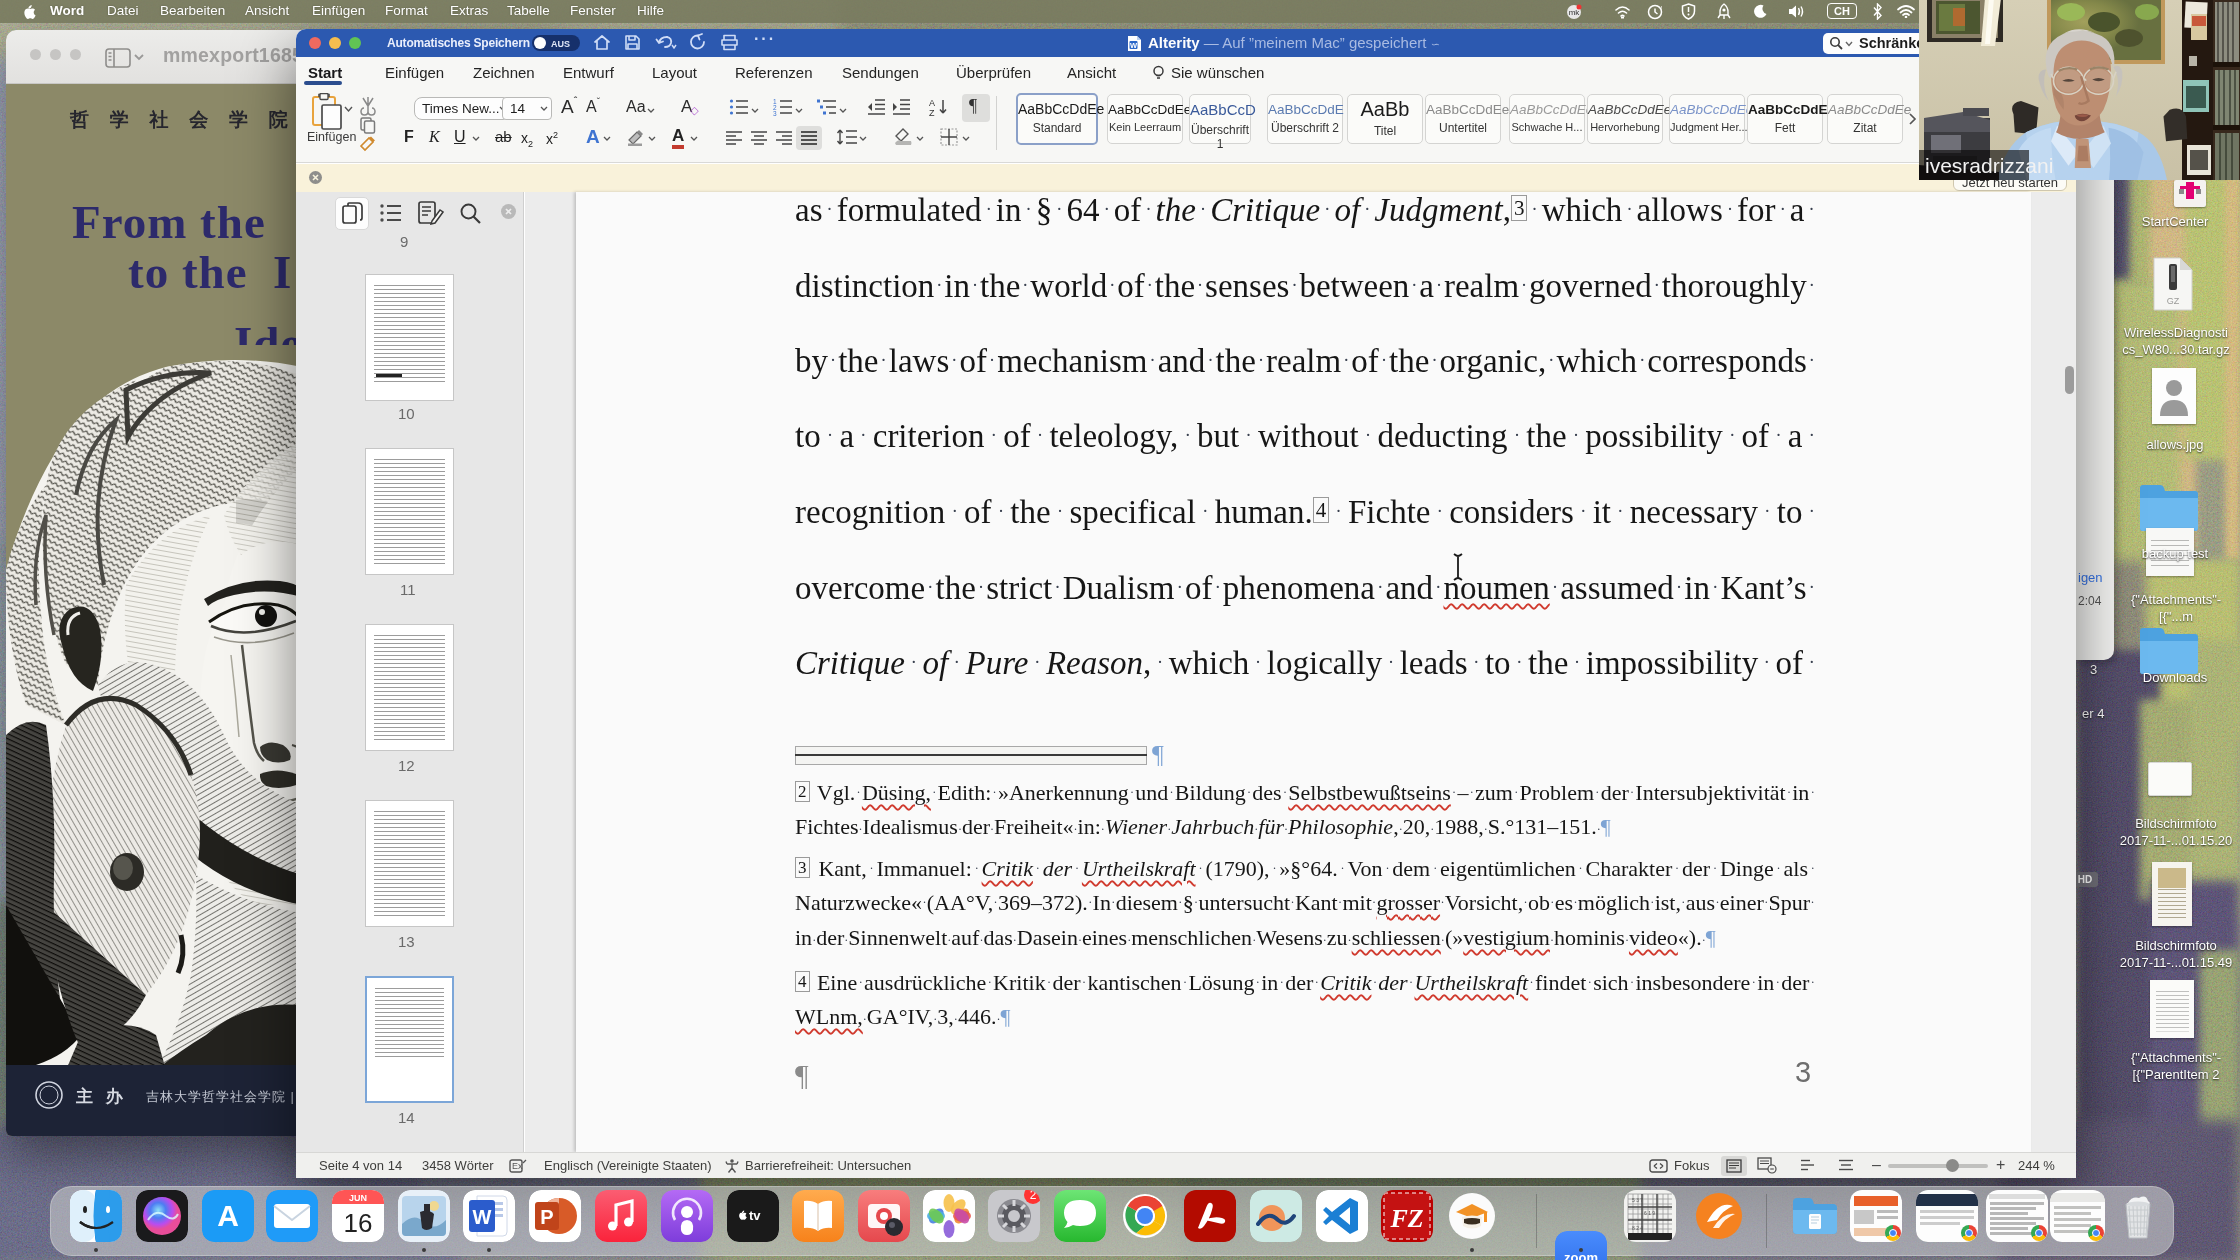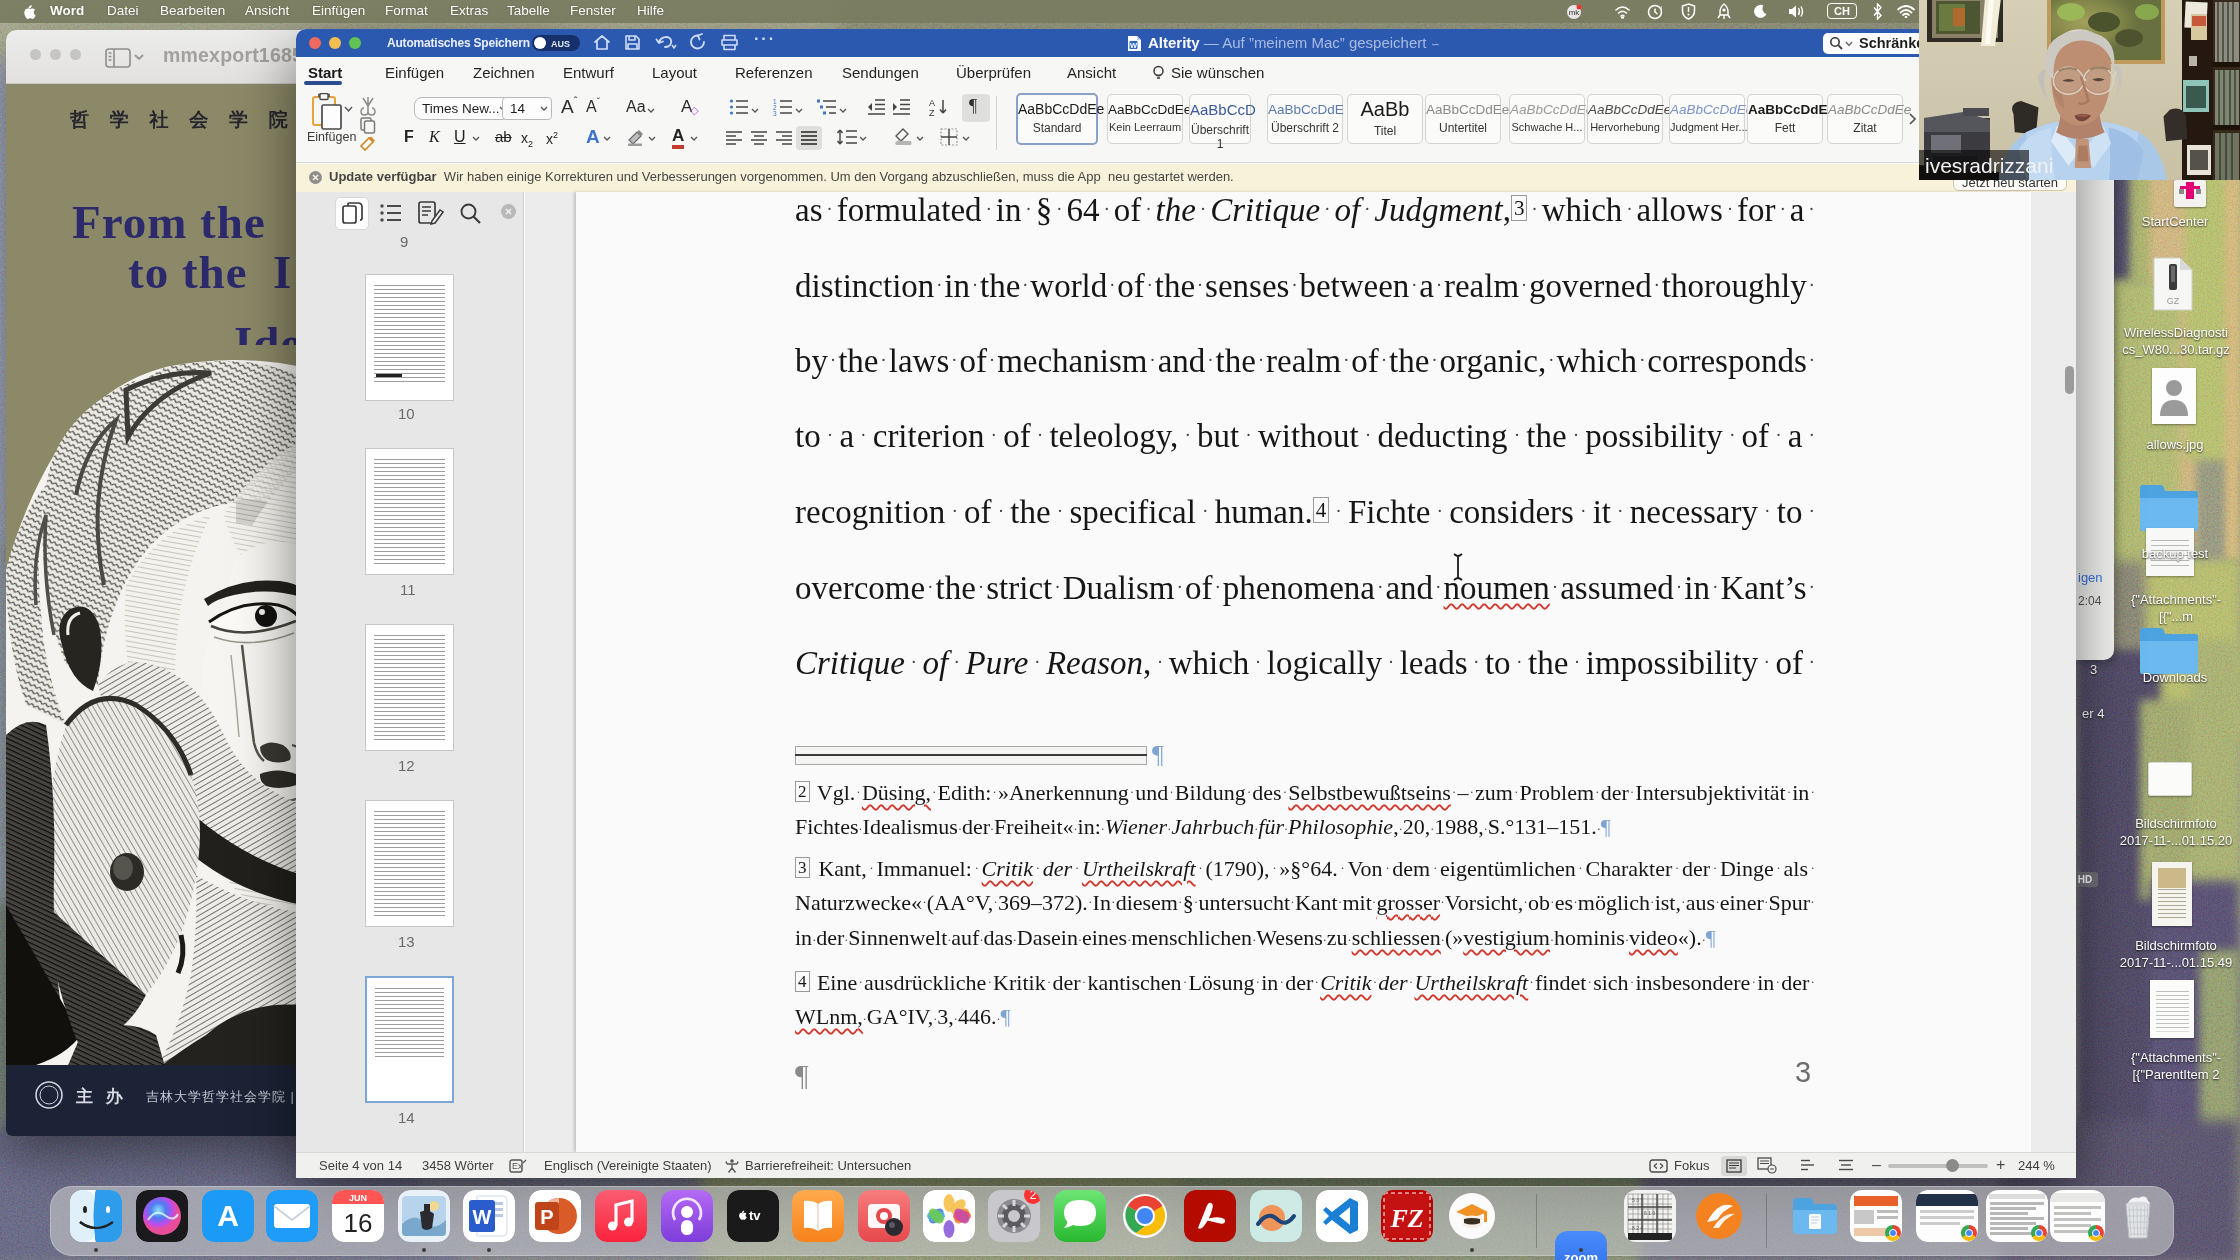--- a/index.html
+++ b/index.html
@@ -563,21 +563,20 @@
     <svg class="abs" style="left:1612px;top:24px;" width="9" height="14" viewBox="0 0 9 14">
         <path d="M2 2 L7 7 L2 12" fill="none" stroke="#555" stroke-width="1.7"></path>
       </svg>
   </div>
 
   <div id="update">
     <div class="abs" style="left:13px;top:7px;width:13px;height:13px;border-radius:50%;background:#8e8e8c;"></div>
     <svg class="abs" style="left:16px;top:10px;" width="7" height="7" viewBox="0 0 7 7">
         <path d="M1 1 L6 6 M6 1 L1 6" stroke="#f7f2dd" stroke-width="1.6"></path>
       </svg>
-    <div class="abs" style="left:33px;top:5px;"><b>Update verfügbar</b>&nbsp; Wir haben einige Korrekturen und Verbesserungen vorgenommen. Um den Vorgang abzuschließen, muss die App&nbsp; neu gestartet werden.</div>
     <div class="abs" style="left:1657px;top:5px;width:114px;height:22px;border-radius:6px;background:#fcfbf6;border:1px solid #cfc7ae;font-size:13px;color:#333;text-align:center;padding-top:5px;">Jetzt neu starten</div>
   </div>
 
   <div id="sidebar">
   <div class="abs" style="left:39px;top:5px;width:34px;height:33px;background:#fdfdfd;border:1px solid #d8d8d8;border-radius:5px;"></div>
   <svg class="abs" style="left:46px;top:10px;" width="21" height="24" viewBox="0 0 21 24">
         <rect x="1" y="4" width="13" height="17" rx="2" fill="none" stroke="#3a3a3a" stroke-width="1.7"></rect>
         <path d="M6 4 L6 2 Q6 1 7 1 L16 1 Q20 1 20 5 L20 16 Q20 18 18 18" fill="none" stroke="#3a3a3a" stroke-width="1.7"></path>
       </svg>
   <svg class="abs" style="left:84px;top:11px;" width="22" height="20" viewBox="0 0 22 20">

